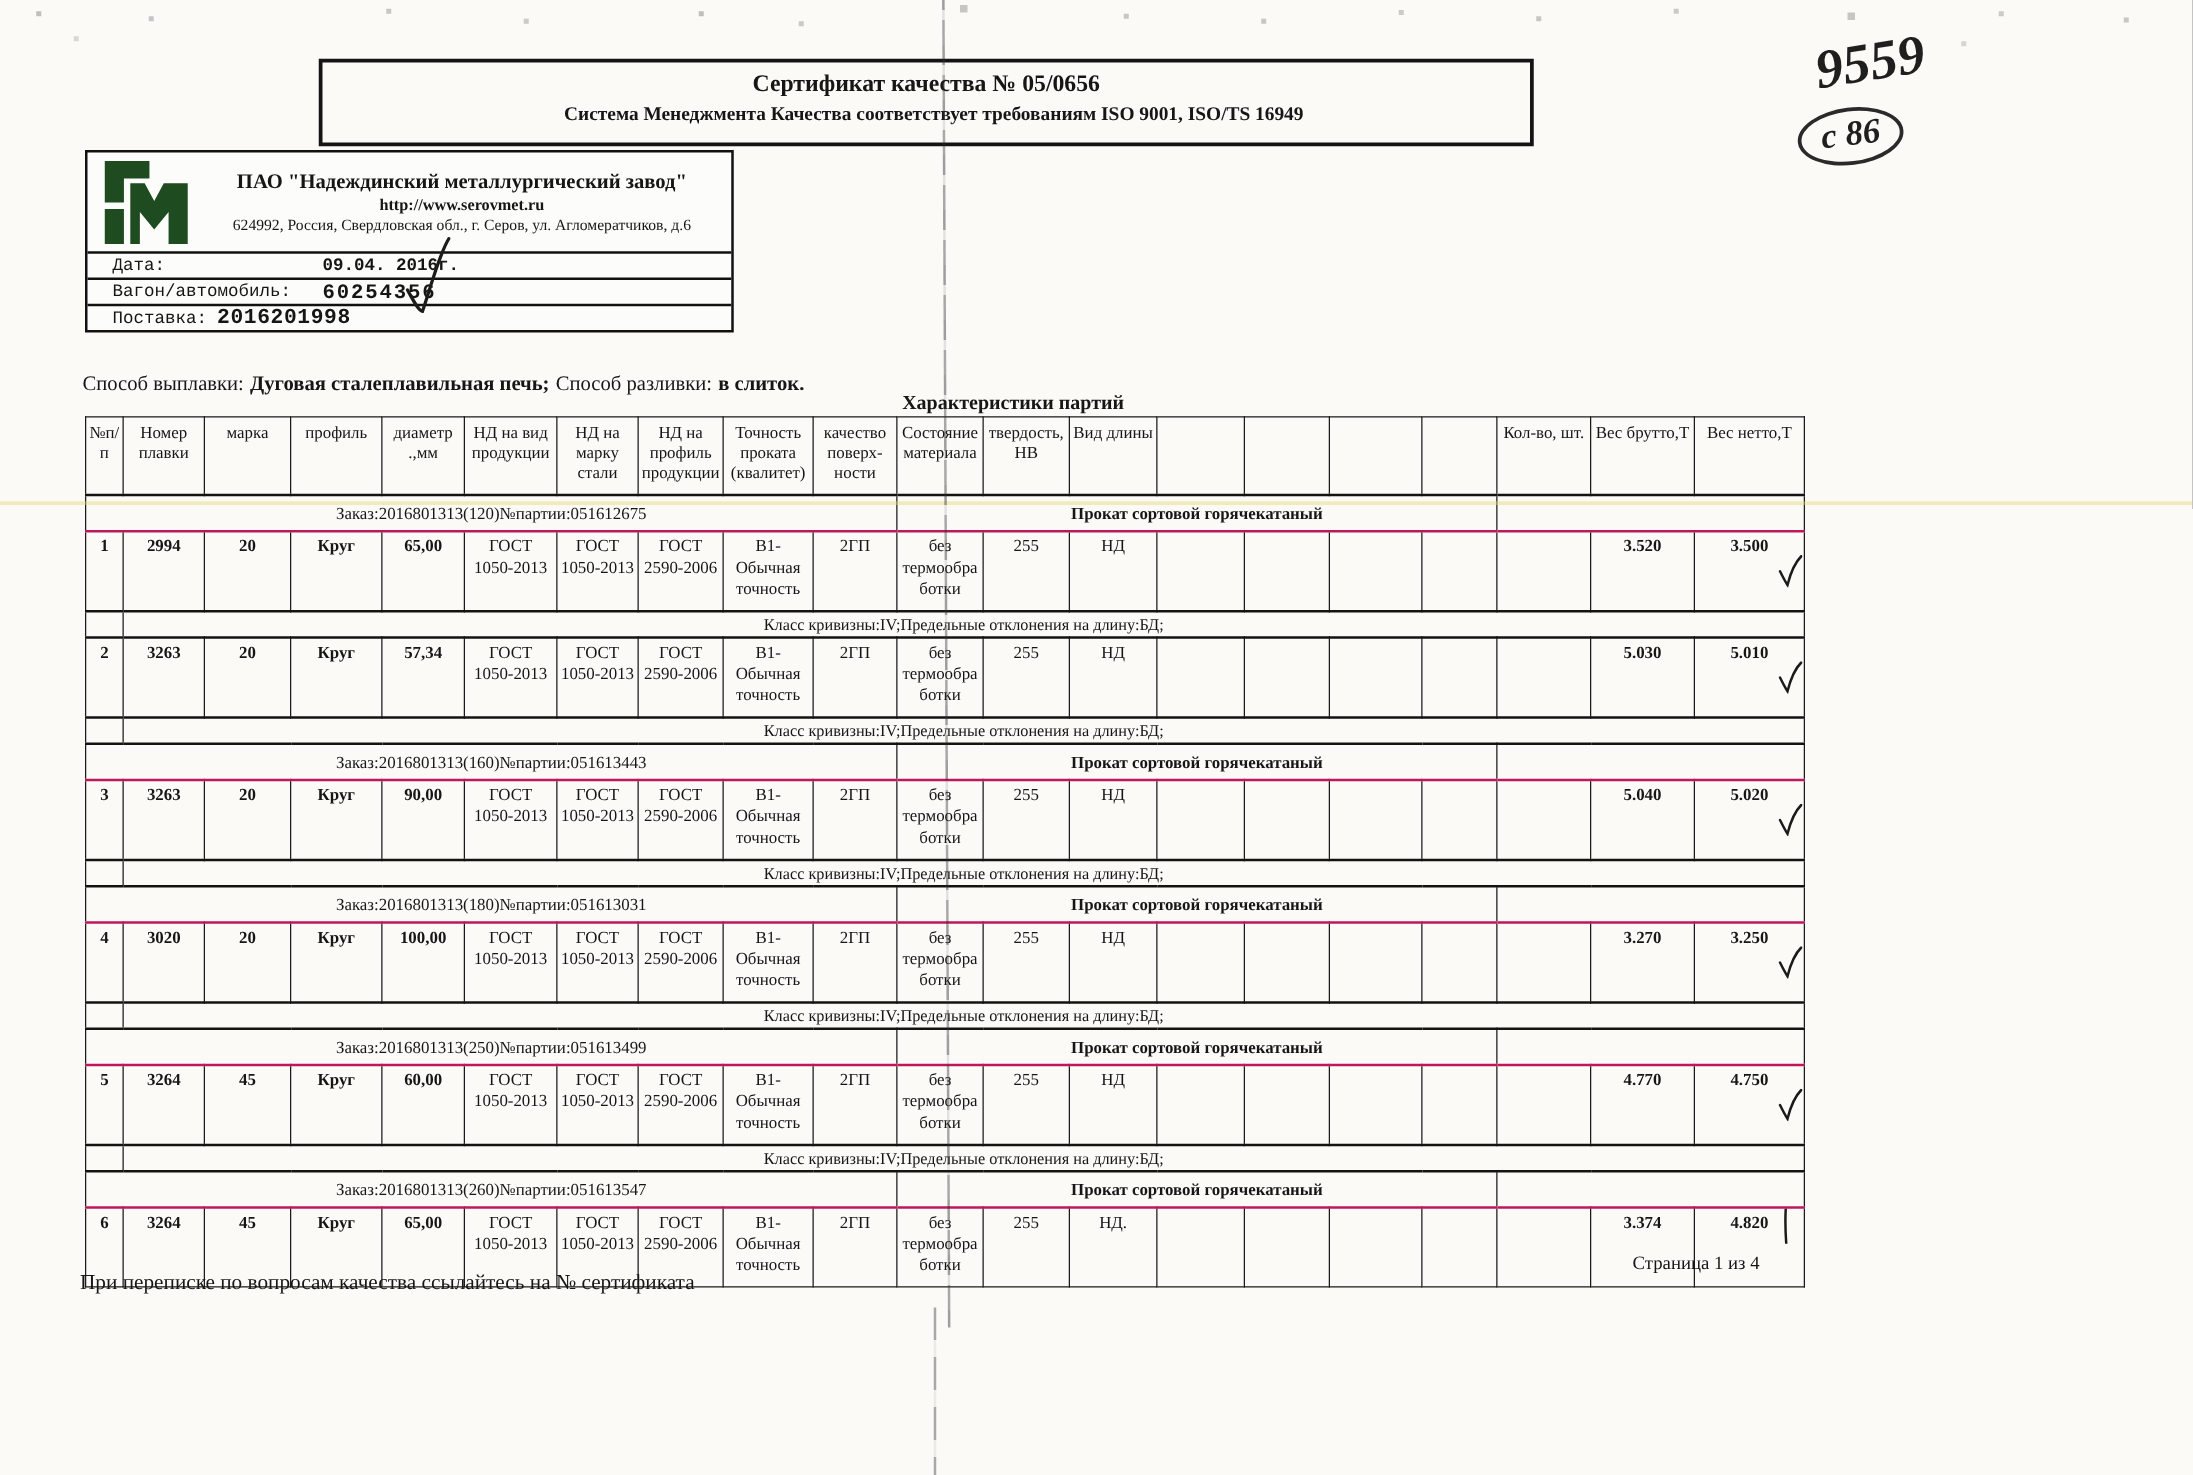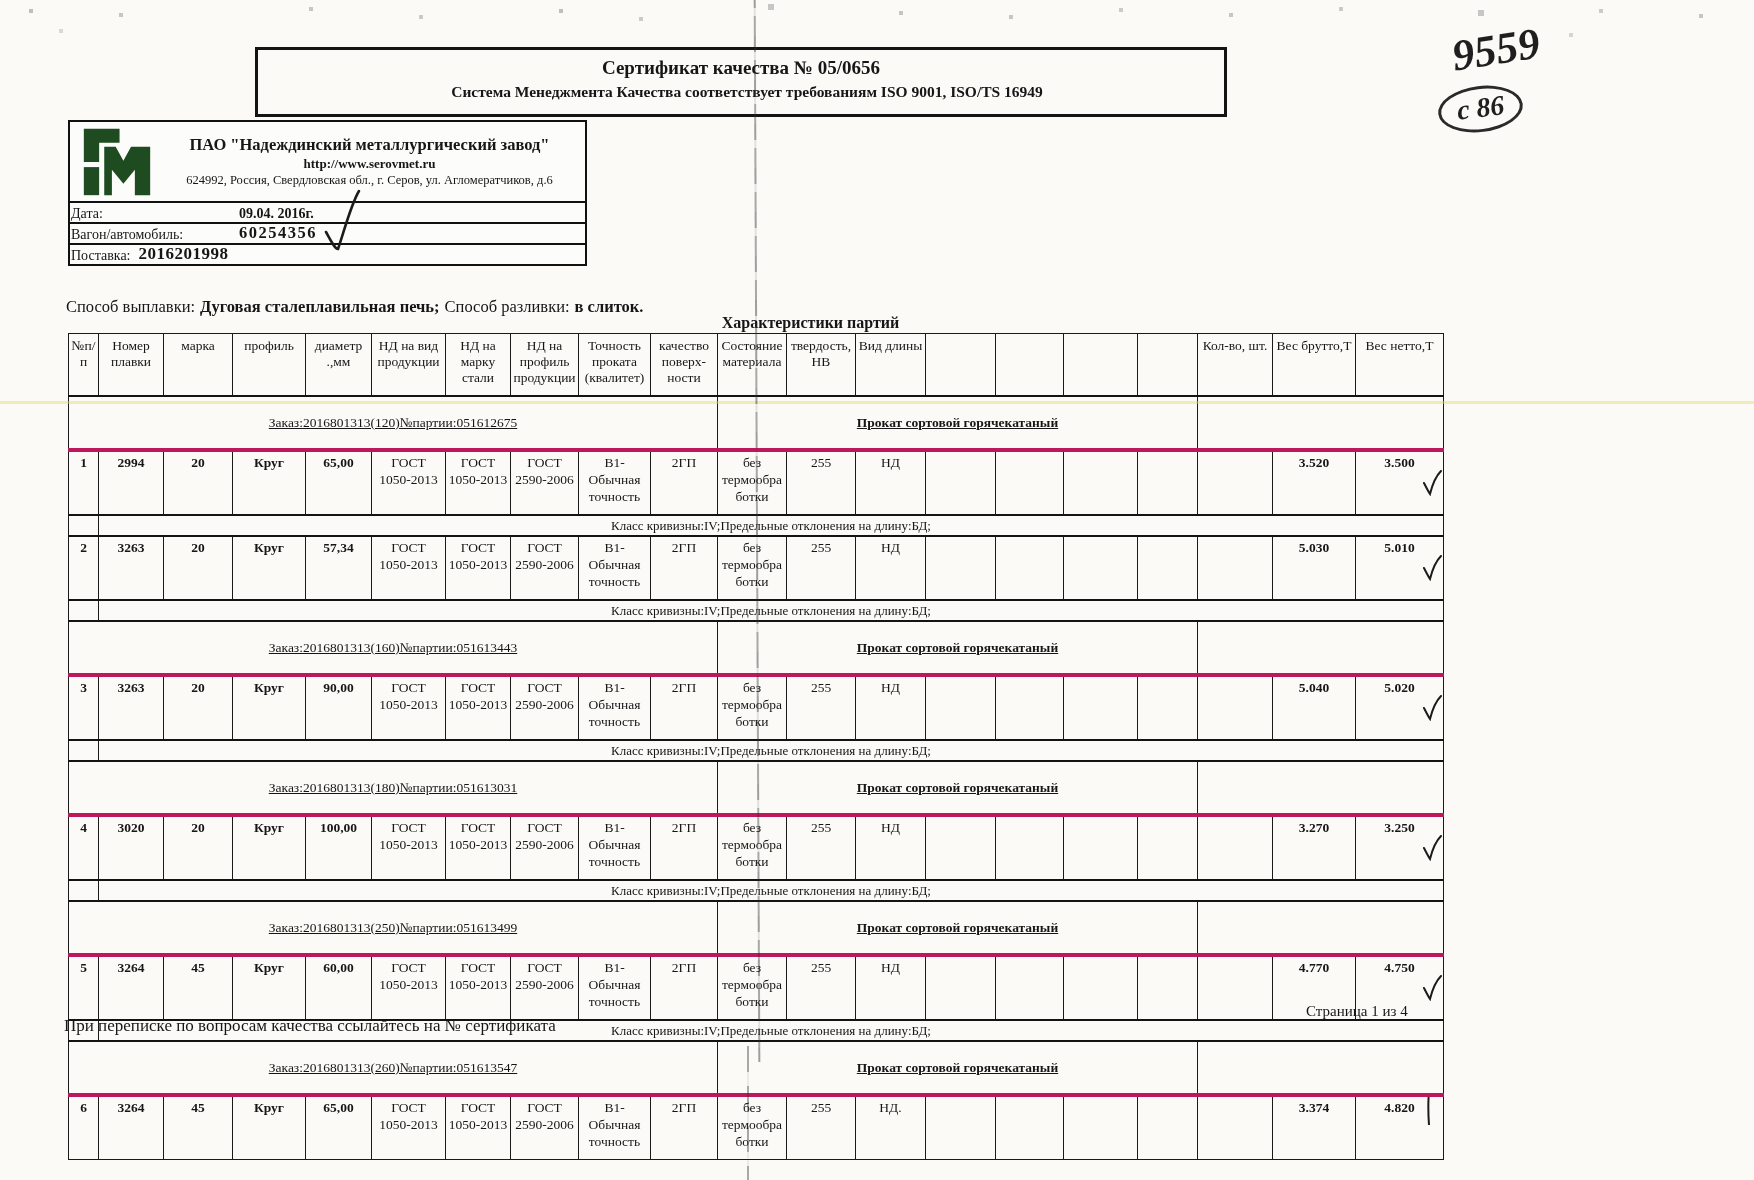--- a/index.html
+++ b/index.html
@@ -42,43 +42,43 @@
 
   
   .company-box{position:absolute;left:68px;top:120px;width:519px;border:2px solid #111;
     box-sizing:border-box;background:rgba(255,255,255,.35);}
   .company-top{display:flex;align-items:center;padding:3px 6px 2px 4px;}
   .logo{flex:0 0 86px;}
   .company-text{flex:1;text-align:center;}
   .company-name{font-weight:bold;font-size:16.5px;line-height:1.12;}
   .company-url{font-weight:bold;font-size:13px;margin-top:2px;}
   .company-addr{font-size:12.5px;margin-top:1px;white-space:nowrap;}
-  .info-row{border-top:2px solid #111;display:flex;align-items:flex-end;height:19px;
-    padding-left:1px;font-size:14px;}
+  .info-row{border-top:2px solid #111;display:flex;align-items:center;height:19px;
+    padding-left:20px;font-size:14px;font-family:Liberation Mono, monospace;}
   .info-label{width:168px;flex:0 0 auto;}
   .info-value{font-weight:bold;}
   .row-wagon .info-value{font-size:16.5px;letter-spacing:1.5px;}
   .row-delivery .info-label{width:auto;margin-right:8px;}
   .row-delivery .info-value{font-size:17px;letter-spacing:.5px;}
   .wagon-check{position:absolute;left:322px;top:188px;z-index:7;}
 
   
   .melt-line{position:absolute;left:66px;top:297px;font-size:16.5px;}
   .melt-line > span, .melt-line > b{margin-right:5px;}
   .table-title{position:absolute;left:68px;top:314px;width:1375px;text-align:center;
     transform:translateX(55px);font-weight:bold;font-size:16px;}
 
   
   table.batch{position:absolute;left:68px;top:333px;width:1375px;z-index:2;
     border-collapse:collapse;table-layout:fixed;font-size:13.5px;}
   table.batch th,table.batch td{border:1px solid #1a1a1a;padding:1px 2px;
     text-align:center;vertical-align:top;overflow:hidden;}
   table.batch th{font-weight:normal;height:56px;padding-top:4px;line-height:1.18;}
-  tr.group-row td{height:19px;border-top:2px solid #131313;border-bottom:4px solid #be185d;
-    vertical-align:middle;padding:16px 2px;text-decoration:underline;}
+  tr.group-row td{height:19px;border-top:2px solid #131313;border-bottom:2px solid #be185d;
+    vertical-align:middle;padding:4px 2px;}
   td.product-cell{font-weight:bold;text-align:left;padding-left:38px;}
   tr.data-row td{height:58px;line-height:1.25;padding-top:3px;}
   tr.footer-row td{height:19px;font-size:13px;border-top:2px solid #131313;
     border-bottom:2px solid #131313;vertical-align:middle;padding:0;}
   td.bold{font-weight:bold;}
   td.weight-cell{padding-top:17px;font-weight:bold;}
   td.net-cell{position:relative;overflow:visible;}
   .tick{position:absolute;right:1px;top:18px;}
   .stroke-mark{position:absolute;right:10px;top:-14px;}
 

